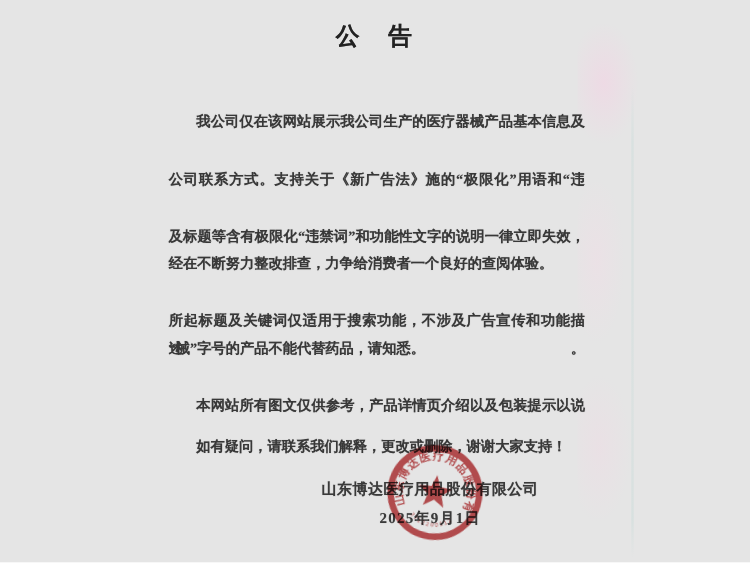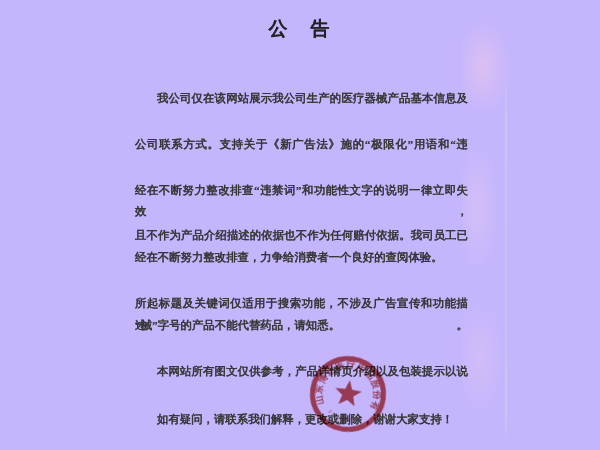--- a/index.html
+++ b/index.html
@@ -1,19 +1,19 @@
 <!DOCTYPE html>
 <html><head>
 <meta charset="utf-8">
 <style>
   html,body{margin:0;padding:0;background:#ffffff;}
   #page{
     position:relative;
     width:600px;height:450px;
-    background:#c4b5fd;
+    background:#e5e5e5;
     overflow:hidden;
     font-family:"Liberation Serif","DejaVu Serif",serif;
   }
   
   .pink-smudge{
     position:absolute;left:462px;top:15px;width:70px;height:430px;
     background:
       radial-gradient(ellipse 40px 70px at 30% 12%, rgba(248,205,228,.45), transparent 70%),
       radial-gradient(ellipse 30px 90px at 22% 45%, rgba(250,215,232,.28), transparent 75%),
       radial-gradient(ellipse 34px 80px at 25% 80%, rgba(248,210,228,.25), transparent 75%);
@@ -47,21 +47,21 @@
     white-space:nowrap;
   }
   .line.full{
     white-space:normal;
     text-align:justify;
     text-align-last:justify;
     margin-top:24px;
   }
   .line.indent{padding-left:22px;}
   .line.indent.full{padding-left:0;text-indent:22px;}
-  .line.gap{margin-top:27px;}
+  .line.gap{margin-top:11px;}
   .signature{
     position:absolute;left:238px;top:384px;width:212px;
     text-align:center;color:#3a3a3a;font-weight:bold;
     text-shadow:0 0 .6px rgba(70,70,70,.5);
   }
   .signature .company{font-size:12px;line-height:15px;letter-spacing:.4px;}
   .signature .date{font-size:12px;line-height:15px;margin-top:8px;letter-spacing:1px;}
   .seal{
     position:absolute;left:292px;top:338px;width:112px;height:112px;
     mix-blend-mode:multiply;opacity:.88;
@@ -74,29 +74,32 @@
 <div id="page">
 
   <div class="pink-smudge"></div>
   <div class="crease-line"></div>
 
   <div class="title">公　告</div>
 
   <div class="body-text">
     <div class="line indent full">我公司仅在该网站展示我公司生产的医疗器械产品基本信息及</div>
     <div class="line full">公司联系方式。支持关于《新广告法》施的“极限化”用语和“违</div>
-    <div class="line full">经在不断努力整改排查“违禁词”和功能性文字的说明一律立即失效，</div>
-    <div class="line full">且不作为产品介绍描述的依据也不作为任何赔付依据。我司员工已</div>
+    <div class="line full">及标题等含有极限化“违禁词”和功能性文字的说明一律立即失效，</div>
     <div class="line">经在不断努力整改排查，力争给消费者一个良好的查阅体验。</div>
     <div class="line full">所起标题及关键词仅适用于搜索功能，不涉及广告宣传和功能描述。</div>
     <div class="line">“械”字号的产品不能代替药品，请知悉。</div>
     <div class="line indent full">本网站所有图文仅供参考，产品详情页介绍以及包装提示以说</div>
     <div class="line indent gap">如有疑问，请联系我们解释，更改或删除，谢谢大家支持！</div>
   </div>
 
+  <div class="signature">
+    <div class="company">山东博达医疗用品股份有限公司</div>
+    <div class="date">2025年9月1日</div>
+  </div>
 
   <svg class="seal" viewBox="0 0 120 120">
     <defs>
       <filter id="sealblur">
           <feGaussianBlur stdDeviation="0.35"></feGaussianBlur>
         </filter>
       <path id="ringTextPath" d="M 35.8,74 A 28,28 0 1 1 84.2,74" fill="none"></path>
       <path id="serialPath" d="M 40,80 A 26,26 0 0 0 80,80" fill="none"></path>
     </defs>
     <g transform="rotate(8 60 60)" filter="url(#sealblur)" fill="#bd3a3c" stroke="none">

